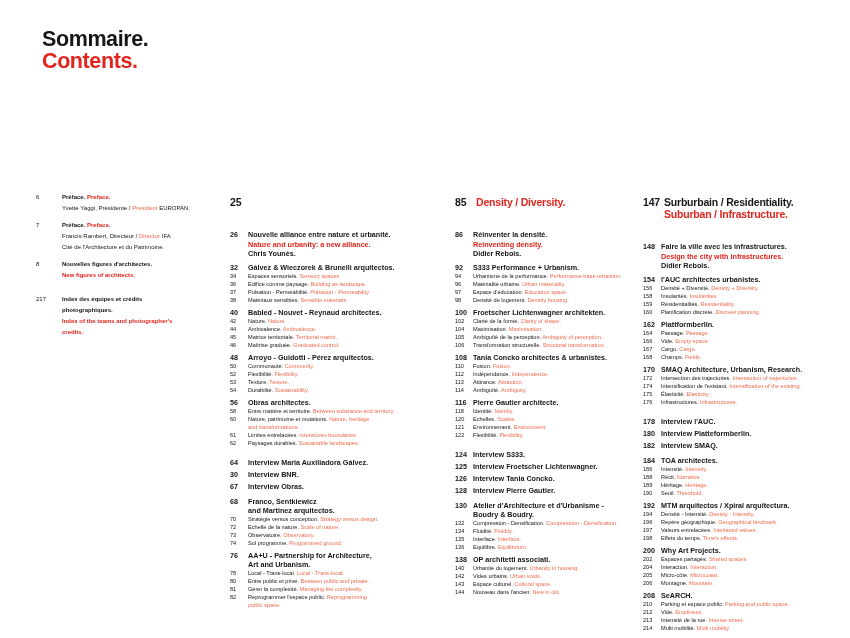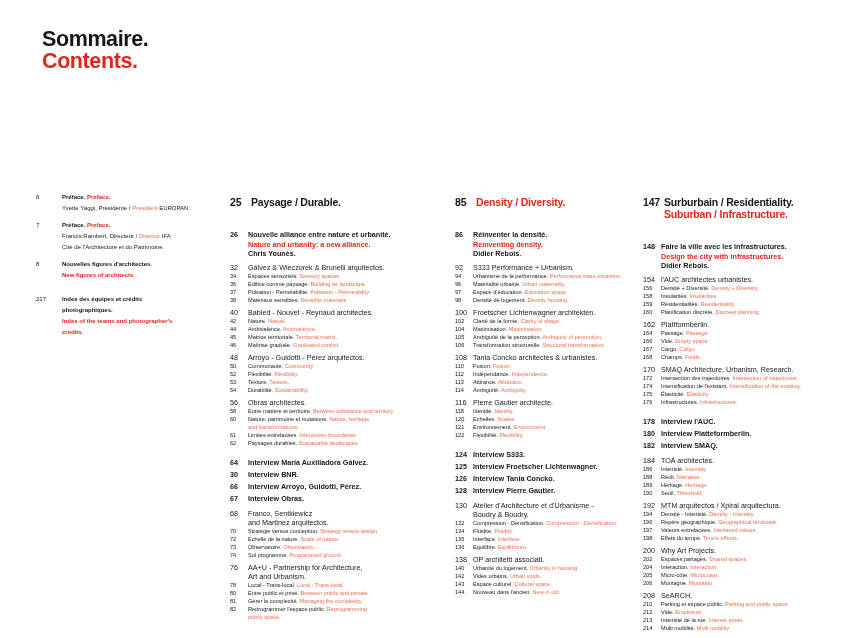--- a/index.html
+++ b/index.html
@@ -22,21 +22,21 @@
   .front .num{flex:0 0 26px;}
   .txt{flex:1;white-space:pre-line;}
   
   .sec-head{font-weight:bold;font-size:10.5px;line-height:12px;letter-spacing:-0.2px;}
   .sec-head .num{flex:0 0 21px;}
   .sec-head .t-en{color:var(--red);}
   
   .block{margin-top:4px;}
   .block.lead{margin-top:22px;margin-bottom:2px;font-weight:bold;font-size:7.2px;line-height:9.5px;}
   .block.lead .t-en{color:var(--red);}
-  .grp-head{font-weight:normal;font-size:7.2px;line-height:9px;}
+  .grp-head{font-weight:bold;font-size:7.2px;line-height:9px;}
   .sub{font-size:5.6px;line-height:8px;}
   .sub .t-en{color:var(--orange);}
   .interviews{margin-top:10px;margin-bottom:2px;}
   .interviews .row{font-weight:bold;font-size:7.2px;line-height:12px;}
   
   .front .block{margin-top:0;margin-bottom:6px;font-size:6px;line-height:11px;}
   .front .block:last-child{margin-top:13px;}
   .front .l-fr{font-weight:bold;}
   .front .l-en{font-weight:bold;color:var(--red);}
 </style>
@@ -73,21 +73,21 @@
           <div class="txt"><div class="l-fr"><span>Index des équipes et crédits
 photographiques.</span></div><div class="l-en"><span>Index of the teams and photographer's
 credits.</span></div></div>
         </div>
       </div>
     </div>
   <div class="col sec" id="sec-0">
       <div class="sec-head">
         <div class="row">
           <span class="num">25</span>
-          <div class="txt"><div class="t-fr">Paysage / Durable.</div></div>
+          <div class="txt"></div>
         </div>
       </div>
       <div class="block lead">
         <div class="row ">
           <span class="num">26</span>
           <div class="txt"><div class="t-fr">Nouvelle alliance entre nature et urbanité.</div><div class="t-en">Nature and urbanity: a new alliance.</div><div class="t-author">Chris Younès.</div></div>
         </div>
       </div>
       <div class="block group">
         <div class="row grp-head">
@@ -179,24 +179,20 @@
         </div>
       </div>
       <div class="interviews">
         <div class="row ">
           <span class="num">64</span>
           <div class="txt">Interview Maria Auxiliadora Gálvez.</div>
         </div>
         <div class="row ">
           <span class="num">30</span>
           <div class="txt">Interview BNR.</div>
-        </div>
-        <div class="row ">
-          <span class="num">66</span>
-          <div class="txt">Interview Arroyo, Guidotti, Pérez.</div>
         </div>
         <div class="row ">
           <span class="num">67</span>
           <div class="txt">Interview Obras.</div>
         </div>
       </div>
       <div class="block group">
         <div class="row grp-head">
           <span class="num">68</span>
           <div class="txt">Franco, Sentkiewicz

